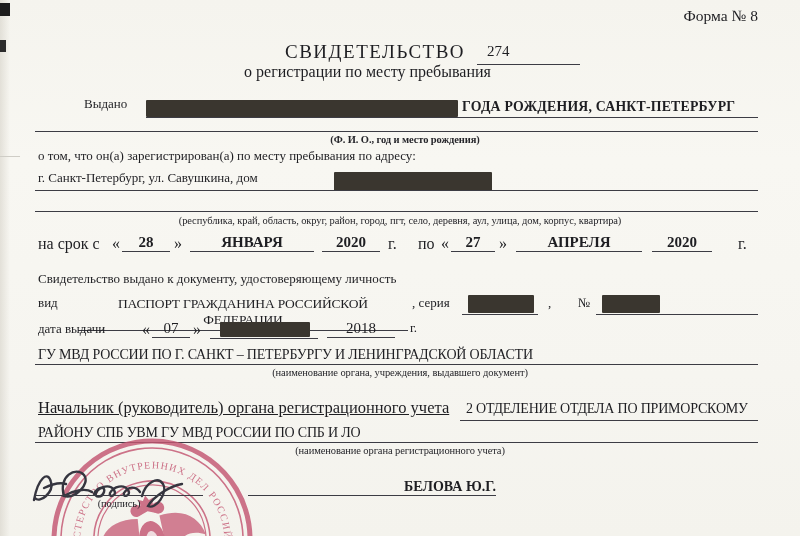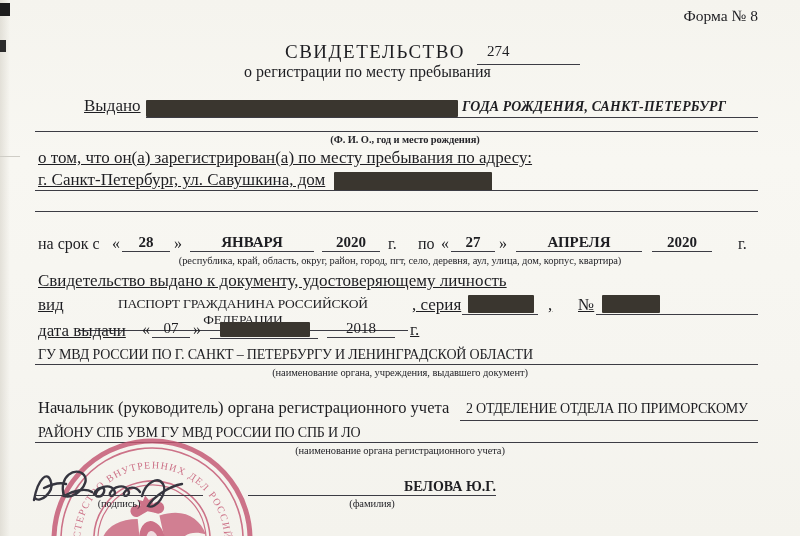--- a/index.html
+++ b/index.html
@@ -8,21 +8,21 @@
   }
   .page{
     position:relative; width:800px; height:536px; overflow:hidden;
     background:
       linear-gradient(90deg, rgba(210,206,196,.55) 0, rgba(210,206,196,0) 10px),
       linear-gradient(180deg, #f5f4ee 0%, #f8f7f2 30%, #f6f5f0 70%, #f4f3ed 100%);
     font-family:"Liberation Serif","DejaVu Serif",serif;
     color:var(--ink);
   }
   .abs{position:absolute;}
-  .t17{font-size:17px;text-decoration:underline;}
+  .t17{font-size:13px;}
   .t16{font-size:16px;}
   .cond{font-size:13.5px; letter-spacing:-0.2px;}
   .caption{font-size:10.5px; color:#26262b; text-align:center; letter-spacing:-0.1px;}
   .bold{font-weight:bold;}
   .rule{border-bottom:1.3px solid var(--line); height:0;}
   .fill-line{border-bottom:1.3px solid var(--line); text-align:center;}
   .redaction{background:var(--redaction); border-radius:1px;}
   .num-line{border-bottom:1.5px solid var(--line);}
   .stamp{color:var(--stamp);}
   .sig{color:#35353f;}
@@ -39,33 +39,33 @@
   <div class="abs t16" style="top:7px;right:42px;font-size:15.5px;">Форма № 8</div>
 
   <div class="abs" style="left:253px;top:41px;font-size:19px;letter-spacing:1.5px;margin-left:32px;">СВИДЕТЕЛЬСТВО</div>
   <div class="abs num-line" style="left:477px;top:42px;width:103px;height:22px;">
     <span style="font-size:15px;padding-left:10px;">274</span>
   </div>
   <div class="abs t16" style="left:240px;top:63px;width:255px;text-align:center;">о регистрации по месту пребывания</div>
 
   <div class="abs t17" style="left:84px;top:96px;">Выдано</div>
   <div class="abs redaction" style="left:146px;top:100px;width:312px;height:17px;"></div>
-  <div class="abs bold" style="left:462px;top:99px;font-size:13.8px;letter-spacing:0.2px;font-style:italic;">ГОДА РОЖДЕНИЯ, САНКТ-ПЕТЕРБУРГ</div>
+  <div class="abs bold" style="left:462px;top:99px;font-size:13.8px;letter-spacing:0.2px;">ГОДА РОЖДЕНИЯ, САНКТ-ПЕТЕРБУРГ</div>
   <div class="abs" style="left:146px;top:117px;width:612px;border-bottom:1.5px solid var(--line);"></div>
 
   <div class="abs rule" style="left:35px;top:131px;width:723px;"></div>
   <div class="abs caption" style="left:280px;top:134px;width:250px;font-weight:bold;">(Ф. И. О., год и место рождения)</div>
 
   <div class="abs t17" style="left:38px;top:148px;">о том, что он(а) зарегистрирован(а) по месту пребывания по адресу:</div>
 
   <div class="abs t17" style="left:38px;top:170px;">г. Санкт-Петербург, ул. Савушкина, дом</div>
   <div class="abs redaction" style="left:334px;top:172px;width:158px;height:19px;"></div>
   <div class="abs rule" style="left:35px;top:190px;width:723px;"></div>
   <div class="abs rule" style="left:35px;top:211px;width:723px;"></div>
-  <div class="abs caption" style="left:0;top:215px;width:800px;margin-top:40px;">(республика, край, область, округ, район, город, пгт, село, деревня, аул, улица, дом, корпус, квартира)</div>
+  <div class="abs caption" style="left:0;top:215px;width:800px;">(республика, край, область, округ, район, город, пгт, село, деревня, аул, улица, дом, корпус, квартира)</div>
 
   <div class="abs t16" style="left:38px;top:235px;">на срок с</div>
   <div class="abs t16" style="left:112px;top:235px;">«</div>
   <div class="abs fill-line bold" style="left:122px;top:234px;width:48px;font-size:15px;">28</div>
   <div class="abs t16" style="left:174px;top:235px;">»</div>
   <div class="abs fill-line bold" style="left:190px;top:234px;width:124px;font-size:15px;">ЯНВАРЯ</div>
   <div class="abs fill-line bold" style="left:322px;top:234px;width:58px;font-size:15px;">2020</div>
   <div class="abs t16" style="left:388px;top:235px;">г.</div>
   <div class="abs t16" style="left:418px;top:235px;">по</div>
   <div class="abs t16" style="left:441px;top:235px;">«</div>
@@ -93,21 +93,21 @@
   <div class="abs t16" style="left:193px;top:321px;">»</div>
   <div class="abs redaction" style="left:220px;top:322px;width:90px;height:15px;"></div>
   <div class="abs rule" style="left:210px;top:338px;width:108px;"></div>
   <div class="abs fill-line" style="left:327px;top:320px;width:68px;font-size:15px;">2018</div>
   <div class="abs t17" style="left:410px;top:320px;">г.</div>
 
   <div class="abs cond" style="left:38px;top:347px;font-size:14px;">ГУ  МВД  РОССИИ  ПО  Г. САНКТ – ПЕТЕРБУРГУ  И  ЛЕНИНГРАДСКОЙ ОБЛАСТИ</div>
   <div class="abs rule" style="left:35px;top:364px;width:723px;"></div>
   <div class="abs caption" style="left:0;top:367px;width:800px;">(наименование органа, учреждения, выдавшего документ)</div>
 
-  <div class="abs" style="left:38px;top:398px;font-size:16.5px;">Начальник (руководитель) органа регистрационного учета</div>
+  <div class="abs" style="left:38px;top:398px;font-size:16.5px;text-decoration:underline;">Начальник (руководитель) органа регистрационного учета</div>
   <div class="abs cond" style="left:466px;top:401px;font-size:14px;">2 ОТДЕЛЕНИЕ ОТДЕЛА  ПО ПРИМОРСКОМУ</div>
   <div class="abs rule" style="left:460px;top:420px;width:298px;"></div>
   <div class="abs cond" style="left:38px;top:425px;font-size:14px;">РАЙОНУ СПБ УВМ  ГУ  МВД РОССИИ  ПО СПБ  И  ЛО</div>
   <div class="abs rule" style="left:35px;top:442px;width:723px;"></div>
   <div class="abs caption" style="left:0;top:445px;width:800px;">(наименование органа регистрационного учета)</div>
 
   <svg class="abs stamp" style="left:46px;top:433px;transform:rotate(-9deg);opacity:.82;" width="212" height="212" viewBox="0 0 212 212">
     <g stroke="currentColor" fill="none">
       <circle cx="106" cy="106" r="98" stroke-width="5"></circle>
       <circle cx="106" cy="106" r="91" stroke-width="1.6"></circle>
@@ -145,15 +145,14 @@
       <path d="M64 32 C68 24 76 24 74 30 C72 36 64 36 66 31 C70 24 80 22 84 28 C88 34 78 36 80 31 C84 24 94 22 98 28 C102 34 92 36 94 31 C98 24 106 24 110 30"></path>
       <path d="M112 34 C116 20 128 14 133 22 C138 31 126 48 118 44 C124 34 140 24 152 22"></path>
     </g>
   </svg>
 
   <div class="abs rule" style="left:35px;top:495px;width:168px;"></div>
   <div class="abs caption" style="left:35px;top:498px;width:168px;">(подпись)</div>
 
   <div class="abs bold" style="left:248px;top:479px;width:248px;text-align:right;font-size:14px;">БЕЛОВА  Ю.Г.</div>
   <div class="abs rule" style="left:248px;top:495px;width:248px;"></div>
-  <div class="abs caption" style="left:248px;top:498px;width:248px;">(фамилия)</div>
 
 </div>
 
 </body></html>

